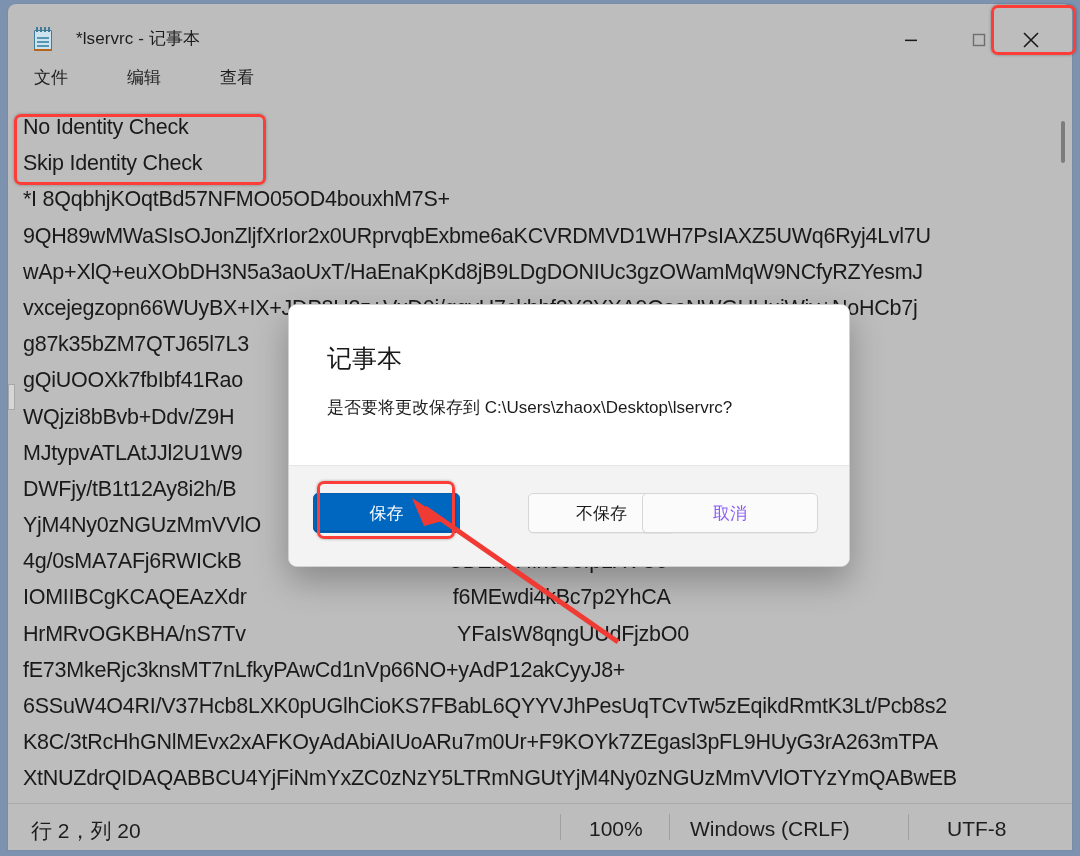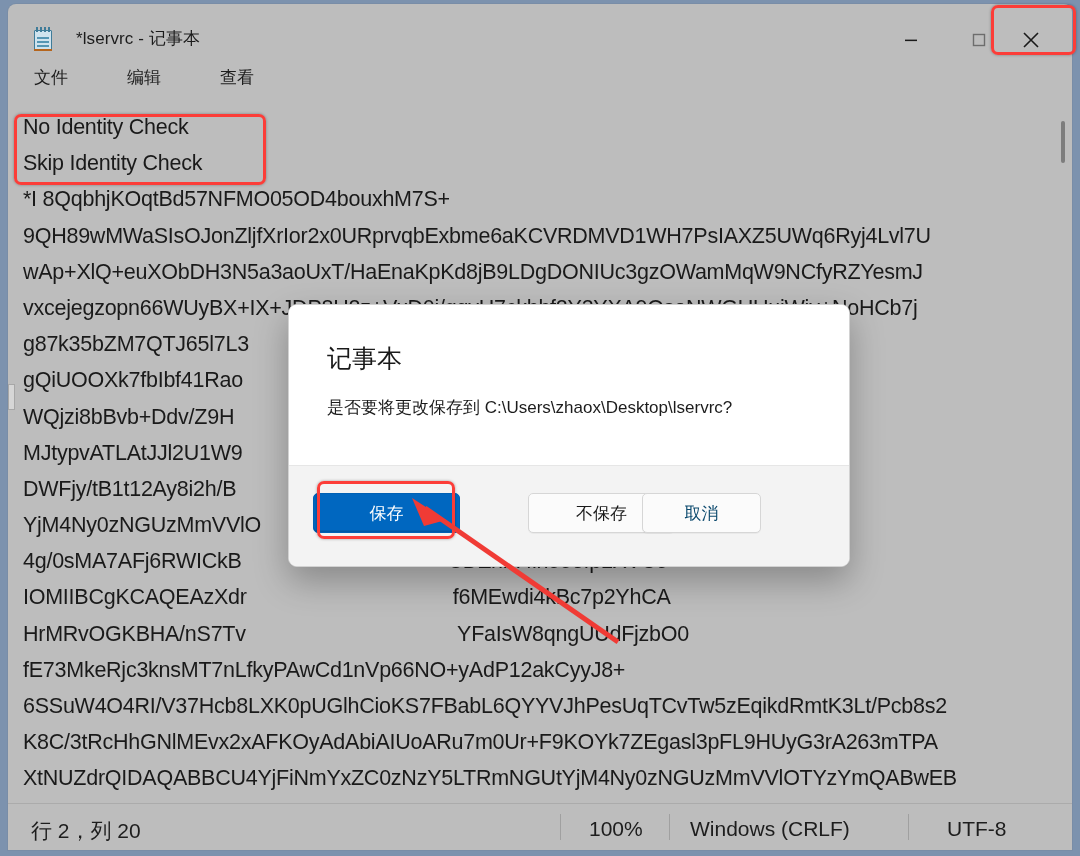--- a/index.html
+++ b/index.html
@@ -296,23 +296,23 @@
     left: 196px;
     width: 147px;
     background: #fbfbfb;
     color: #1a1a1a;
     border: 1px solid #d6d6d6;
     box-shadow: 0 1px 0 rgba(0,0,0,.04);
     margin-left: 43px;
   }
   #btn-cancel {
     left: 353px;
-    width: 119px;
+    width: 176px;
     background: #fbfbfb;
-    color: #0c4a6e;
+    color: #8b5cf6;
     border: 1px solid #d6d6d6;
     box-shadow: 0 1px 0 rgba(0,0,0,.04);
   }
 
   
   .anno-box {
     position: absolute;
     border: 3.5px solid #fc3d38;
     border-radius: 7px;
     pointer-events: none;

